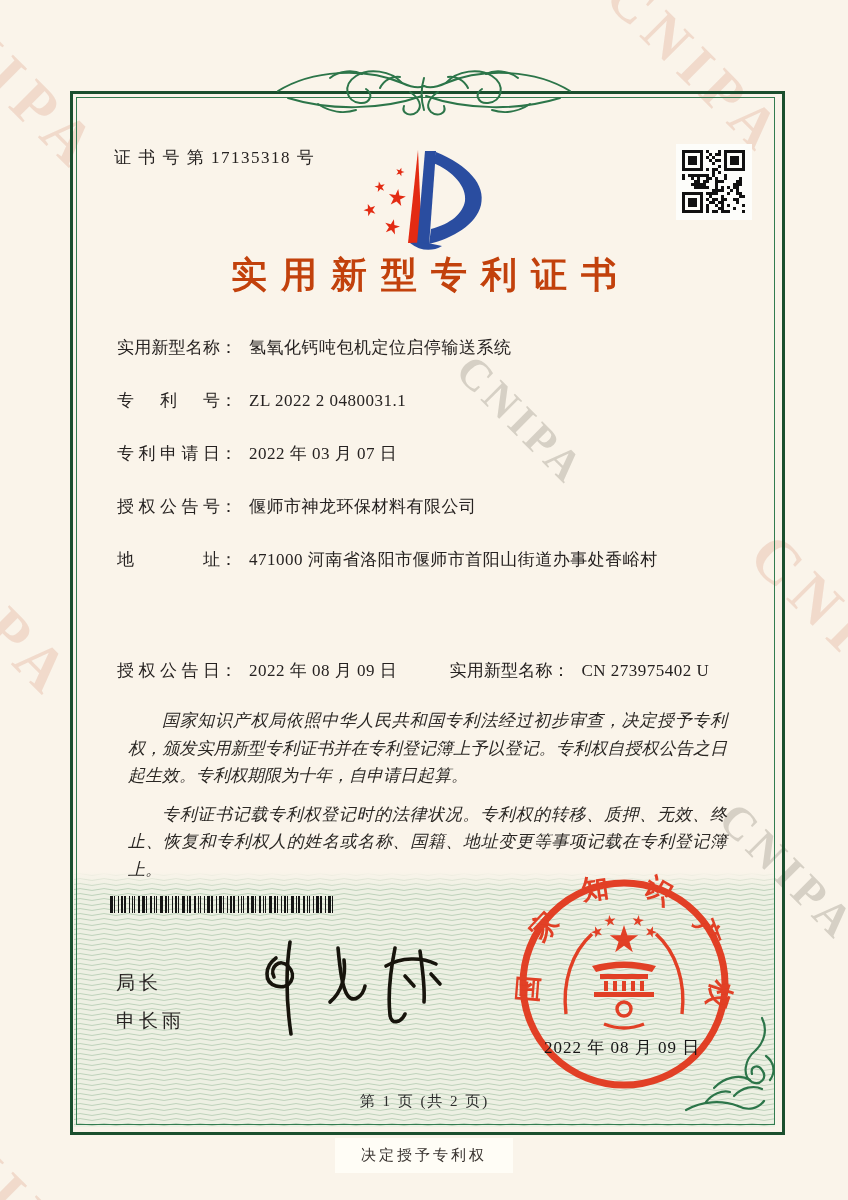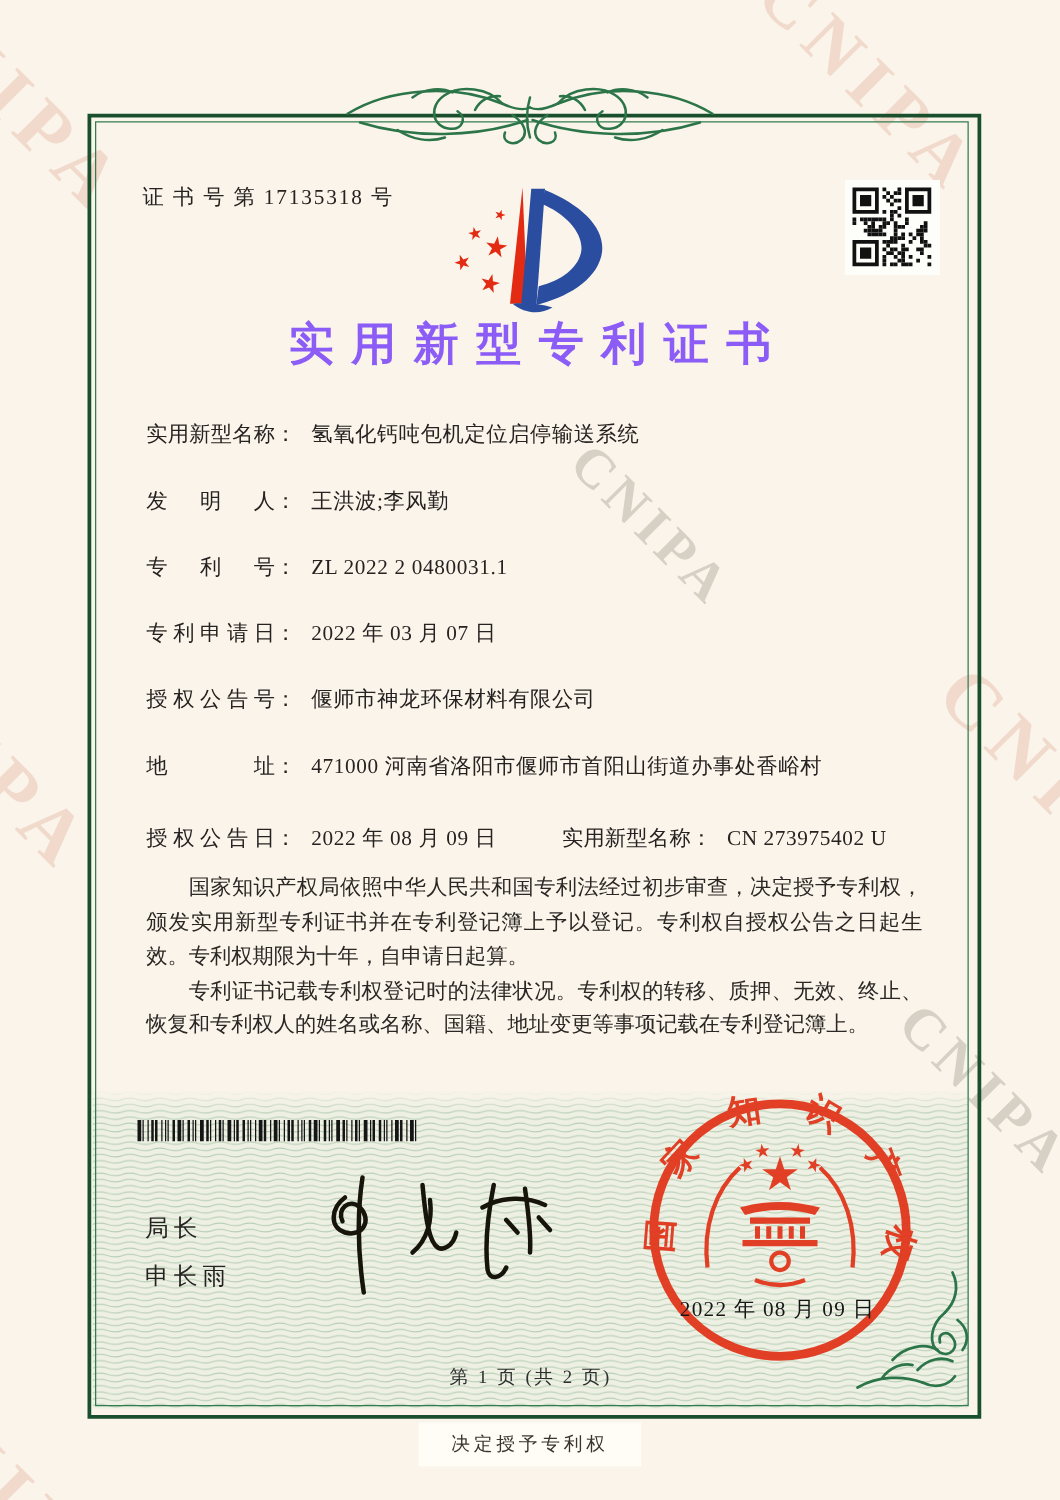--- a/index.html
+++ b/index.html
@@ -26,33 +26,33 @@
                border:1px solid #327c50;z-index:2;}
 
   .guilloche{position:absolute;left:74px;top:872px;z-index:1;}
 
   .cert-number{position:absolute;left:114px;top:146px;font-size:17px;letter-spacing:1.5px;z-index:3;}
 
   .logo{position:absolute;left:352px;top:142px;z-index:3;}
   .qr{position:absolute;left:676px;top:144px;z-index:3;}
 
   .title{position:absolute;left:0;top:251px;width:100%;text-align:center;
-         font-size:36px;font-weight:bold;letter-spacing:14px;text-indent:14px;color:#8b5cf6;z-index:3;}
+         font-size:36px;font-weight:bold;letter-spacing:14px;text-indent:14px;color:#c2410c;z-index:3;}
 
   .fields{position:absolute;left:117px;top:337px;z-index:3;font-size:17px;}
   .frow{line-height:22px;margin-bottom:31px;white-space:nowrap;}
   .flabel{display:inline-block;width:103px;text-align:justify;text-align-last:justify;vertical-align:top;}
   .fvalue{margin-left:12px;letter-spacing:0.5px;}
 
   .grant{position:absolute;left:117px;top:659px;z-index:3;font-size:17px;white-space:nowrap;}
   .grant .pair2{margin-left:48px;}
 
   .paras{position:absolute;left:117px;top:696px;width:621px;z-index:3;
          font-size:17px;line-height:27.5px;text-align:justify;color:#2a2724;}
-  .paras p{margin:0;text-indent:2em;}
+  .paras p{margin:11px;text-indent:2em;font-style:italic;}
 
   .barcode{position:absolute;left:110px;top:896px;width:232px;height:17px;z-index:3;font-size:0;}
   .barcode i{display:inline-block;height:17px;background:#151515;vertical-align:top;}
 
   .signer-title{position:absolute;left:116px;top:970px;font-size:19px;letter-spacing:4px;z-index:3;}
   .signer-name{position:absolute;left:116px;top:1008px;font-size:19px;letter-spacing:4px;z-index:3;}
   .signature{position:absolute;left:248px;top:936px;z-index:4;}
 
   .seal{position:absolute;left:512px;top:872px;z-index:4;}
   .seal-date{position:absolute;left:512px;top:1036px;width:220px;text-align:center;
@@ -267,23 +267,20 @@
       <rect x="12" y="54" width="9" height="9" fill="#111"></rect>
     </svg>
 
   <div class="title">实用新型专利证书</div>
 
   <div class="fields">
     <div class="frow">
       <span class="flabel">实用新型名称</span><span>：</span><span class="fvalue">氢氧化钙吨包机定位启停输送系统</span>
     </div>
     <div class="frow">
-      <span class="flabel">发明人</span><span>：</span><span class="fvalue">王洪波;李风勤</span>
-    </div>
-    <div class="frow">
       <span class="flabel">专利号</span><span>：</span><span class="fvalue">ZL 2022 2 0480031.1</span>
     </div>
     <div class="frow">
       <span class="flabel">专利申请日</span><span>：</span><span class="fvalue">2022 年 03 月 07 日</span>
     </div>
     <div class="frow">
       <span class="flabel">授权公告号</span><span>：</span><span class="fvalue">偃师市神龙环保材料有限公司</span>
     </div>
     <div class="frow">
       <span class="flabel">地址</span><span>：</span><span class="fvalue">471000 河南省洛阳市偃师市首阳山街道办事处香峪村</span>

